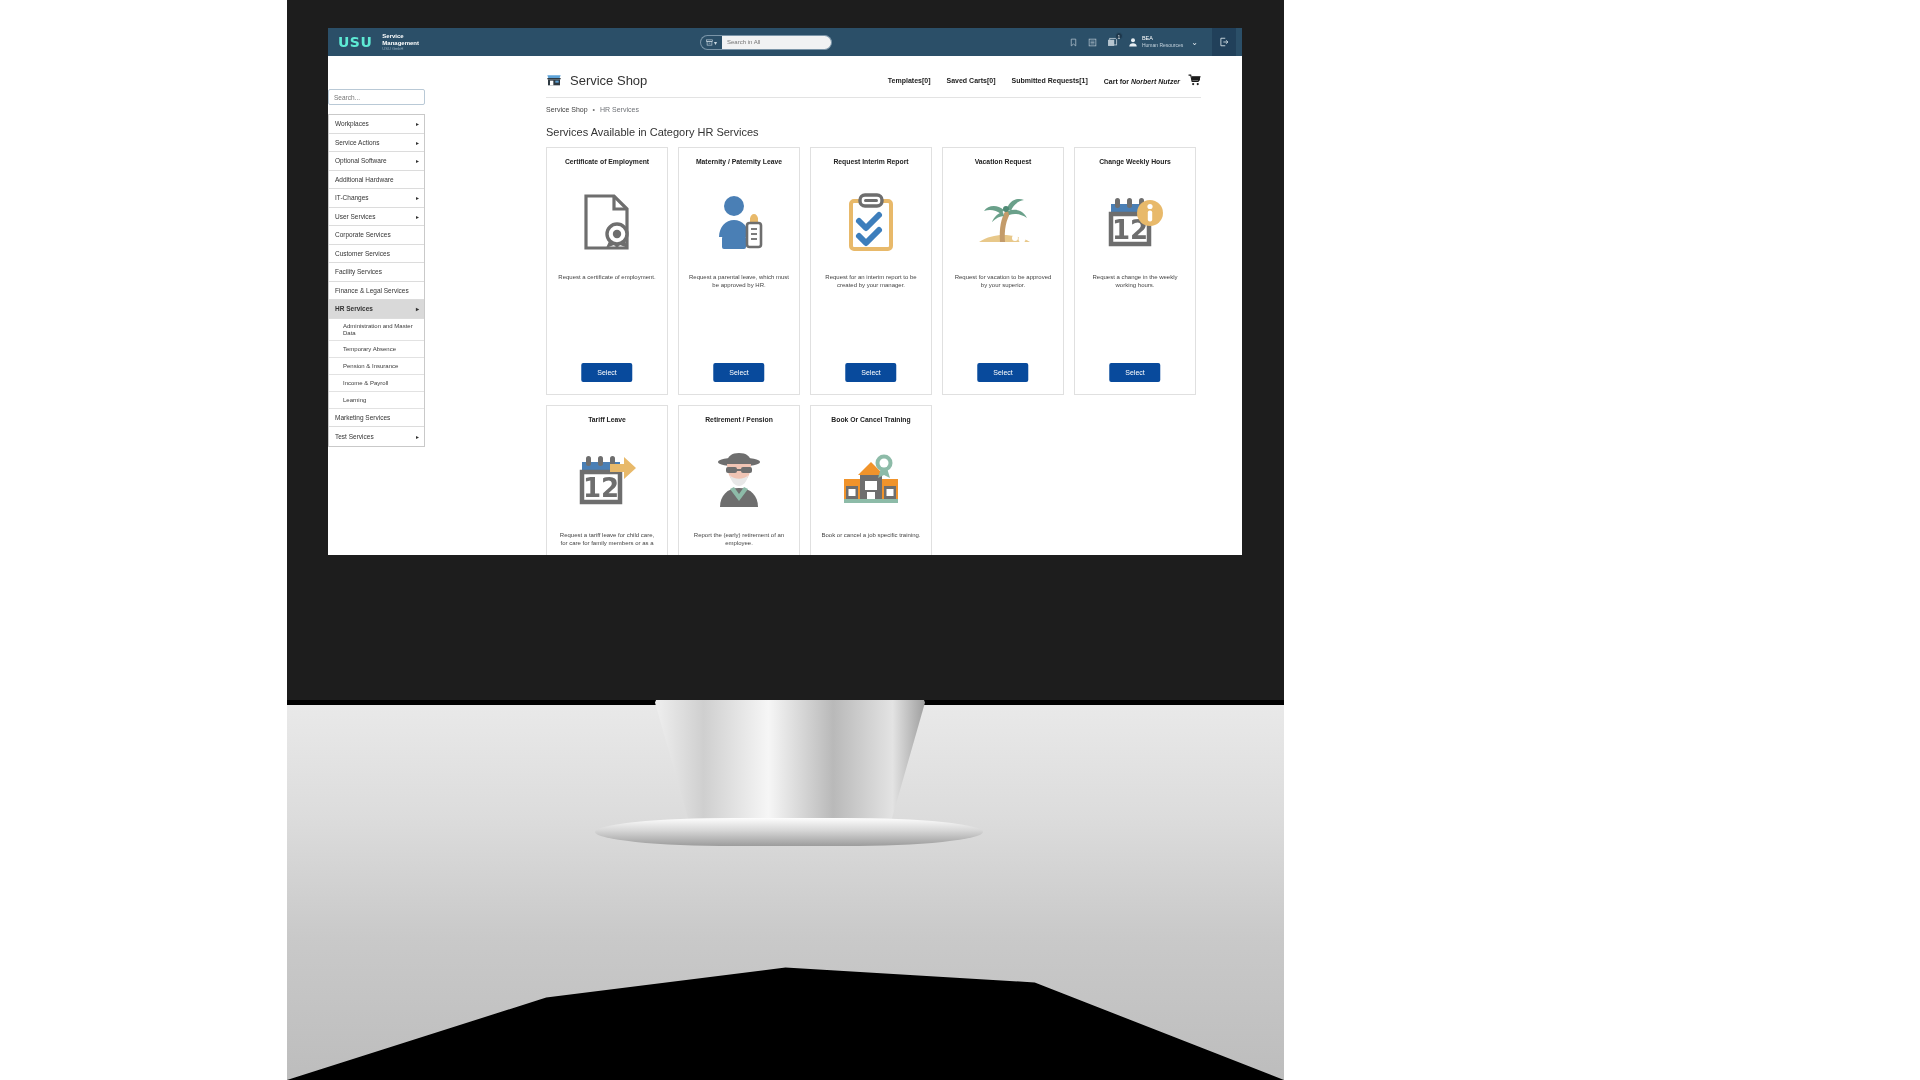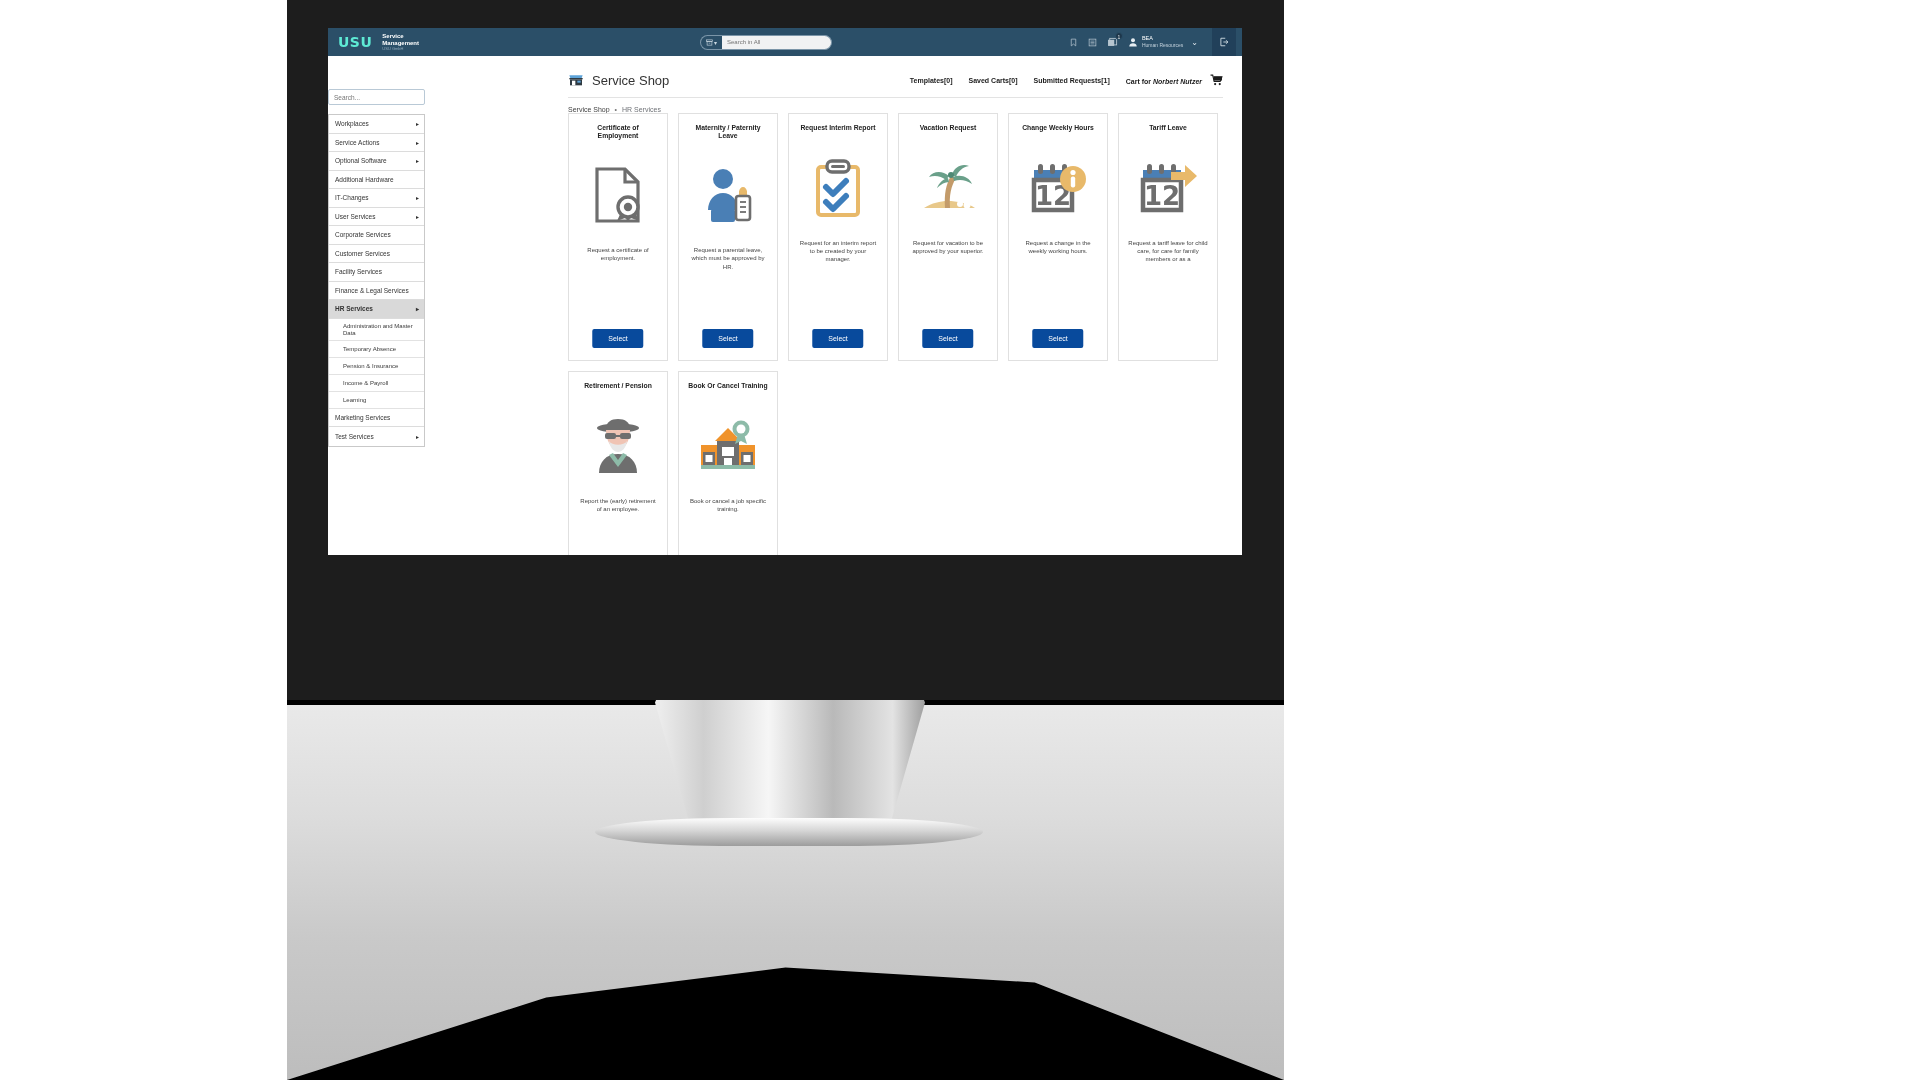--- a/index.html
+++ b/index.html
@@ -92,21 +92,21 @@
   .user-name { color:#fff; font-size:5.5px; display:block; line-height:1.25;}
   .user-role { color:#c4d2dc; font-size:5px; display:block; line-height:1.25;}
   .caret { color:#dfe8ee; font-size:8px; margin-left:4px; }
   .logout-btn {
     width:24px; height:28px; background:#21405a; display:flex;
     align-items:center; justify-content:center; color:#e3ecf2; margin-left:4px;
   }
 
   
   .page { position:relative; height: 499px; background:#fff; }
-  .content-col { position:absolute; left: 218px; top: 0; width: 655px; margin-left: 22px; }
+  .content-col { position:absolute; left: 218px; top: 0; width: 655px; }
 
   .shop-header {
     display:flex; align-items:center; justify-content:space-between;
     padding: 16px 0 9px 0; border-bottom: 1px solid #e3e3e3;
   }
   .shop-title-wrap { display:flex; align-items:center; gap:8px; }
   .shop-title { font-size: 13px; color:#333; font-weight: normal; }
 
   .shop-links { display:flex; align-items:center; gap:16px; }
   .shop-link { font-size: 7px; font-weight:bold; color:#1b1b1b; white-space:nowrap; }
@@ -141,21 +141,21 @@
     display:flex; align-items:center; height: 17px;
     padding-left: 14px; font-size: 6px; color:#3a3a3a;
     border-bottom: 1px solid #e2e2e2; background:#fff;
   }
   .nav-sub.two-line { height: 22px; line-height: 1.15; padding-top:1px; }
 
   
   .services-title { font-size: 11px; color:#333; padding: 13px 0 9px 0; }
   .grid { display:flex; flex-wrap: wrap; gap: 10px; }
   .card {
-    width: 100px; height: 248px; border: 1px solid #e0e0e0; background:#fff;
+    width: 122px; height: 248px; border: 1px solid #e0e0e0; background:#fff;
     display:flex; flex-direction:column; align-items:center;
     padding: 10px 7px 12px 7px; position: relative;
   }
   .card-title {
     font-size: 6.8px; font-weight:bold; color:#222; text-align:center;
     line-height:1.2; min-height: 9px;
   }
   .card-icon {
     height: 78px; display:flex; align-items:center; justify-content:center;
     margin-top: 16px;
@@ -351,20 +351,21 @@
             </span>
           </div>
         </div>
 
         <div class="breadcrumb">
           <span class="crumb-link">Service Shop</span>
           <span class="sep">•</span>
           <span class="crumb-current">HR Services</span>
         </div>
 
+        <div class="services-title">Services Available in Category HR Services</div>
 
         <div class="grid">
 
           <div class="card">
             <div class="card-title">Certificate of Employment</div>
             <div class="card-icon">
               <svg width="52" height="58" viewBox="0 0 52 58">
                 <path d="M5 3h28l13 13v39H5z" fill="#fff" stroke="#6e6e6e" stroke-width="3.2"></path>
                 <path d="M33 3v13h13" fill="none" stroke="#6e6e6e" stroke-width="3.2"></path>
                 <path d="M30 44l-5 11 8-3 5 3-4-11z" fill="#6e6e6e"></path>

